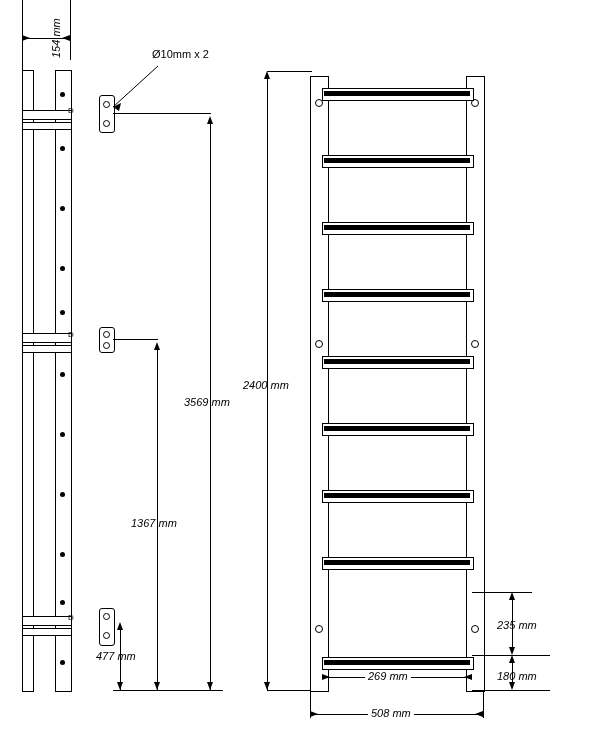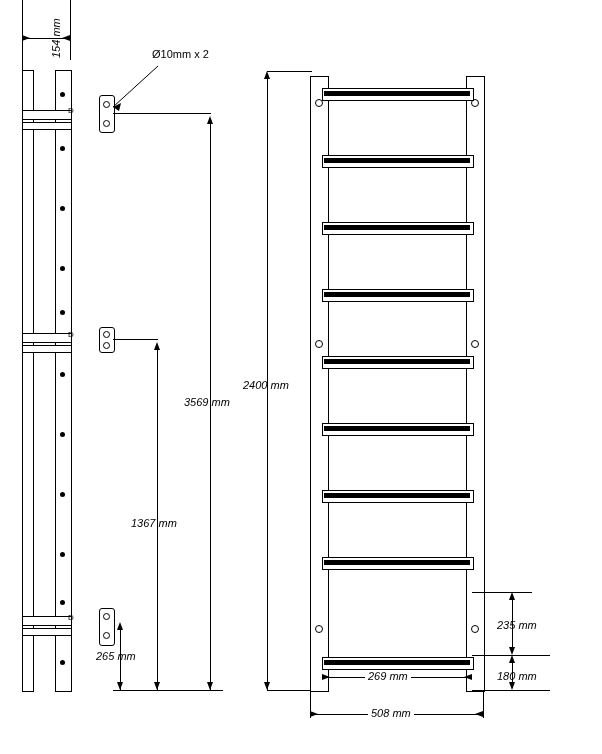--- a/index.html
+++ b/index.html
@@ -91,21 +91,21 @@
   <div class="lbl" style="left:184px;top:396px;">3569 mm</div>
 
   <div class="ln v" style="left:157px;top:347px;height:343px;"></div>
   <div class="arrow au" style="left:153.5px;top:342px;"></div>
   <div class="arrow ad" style="left:153.5px;top:682px;"></div>
   <div class="lbl" style="left:131px;top:509px;margin-top:8px;">1367 mm</div>
 
   <div class="ln v" style="left:120px;top:627px;height:63px;"></div>
   <div class="arrow au" style="left:116.5px;top:622px;"></div>
   <div class="arrow ad" style="left:116.5px;top:682px;"></div>
-  <div class="lbl" style="left:96px;top:650px;">265 mm</div>
+  <div class="lbl" style="left:96px;top:650px;">477 mm</div>
 
   <div class="ln v" style="left:267px;top:76px;height:614px;"></div>
   <div class="arrow au" style="left:263.5px;top:71px;"></div>
   <div class="arrow ad" style="left:263.5px;top:682px;"></div>
   <div class="ln h" style="left:267px;top:71px;width:45px;"></div>
   <div class="ln h" style="left:267px;top:690px;width:45px;"></div>
   <div class="lbl" style="left:243px;top:379px;">2400 mm</div>
 
   <div class="rail" style="left:310px;top:76px;width:17px;height:614px;"></div>
 

